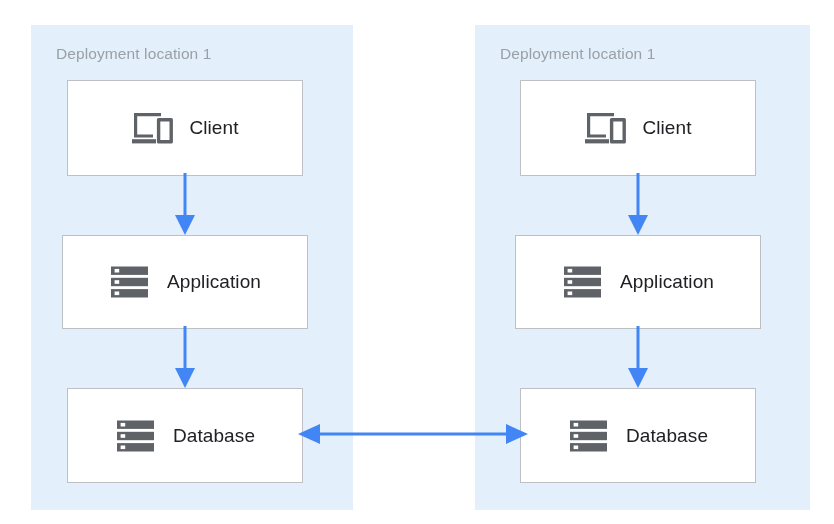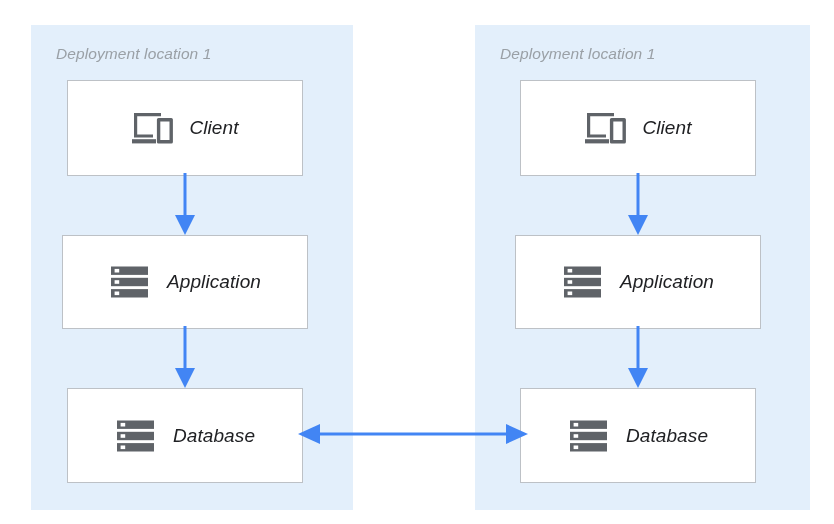--- a/index.html
+++ b/index.html
@@ -11,21 +11,20 @@
     height: 524px;
     background: #ffffff;
     font-family: "Liberation Sans", sans-serif;
     overflow: hidden;
   }
 
   #diagram {
     position: relative;
     width: 834px;
     height: 524px;
-    font-style: italic;
   }
 
   
   .zone {
     position: absolute;
     background: #e3effb;
     box-sizing: border-box;
   }
   #zone-1 { left: 31px;  top: 25px; width: 322px; height: 485px; }
   #zone-2 { left: 475px; top: 25px; width: 335px; height: 485px; }

